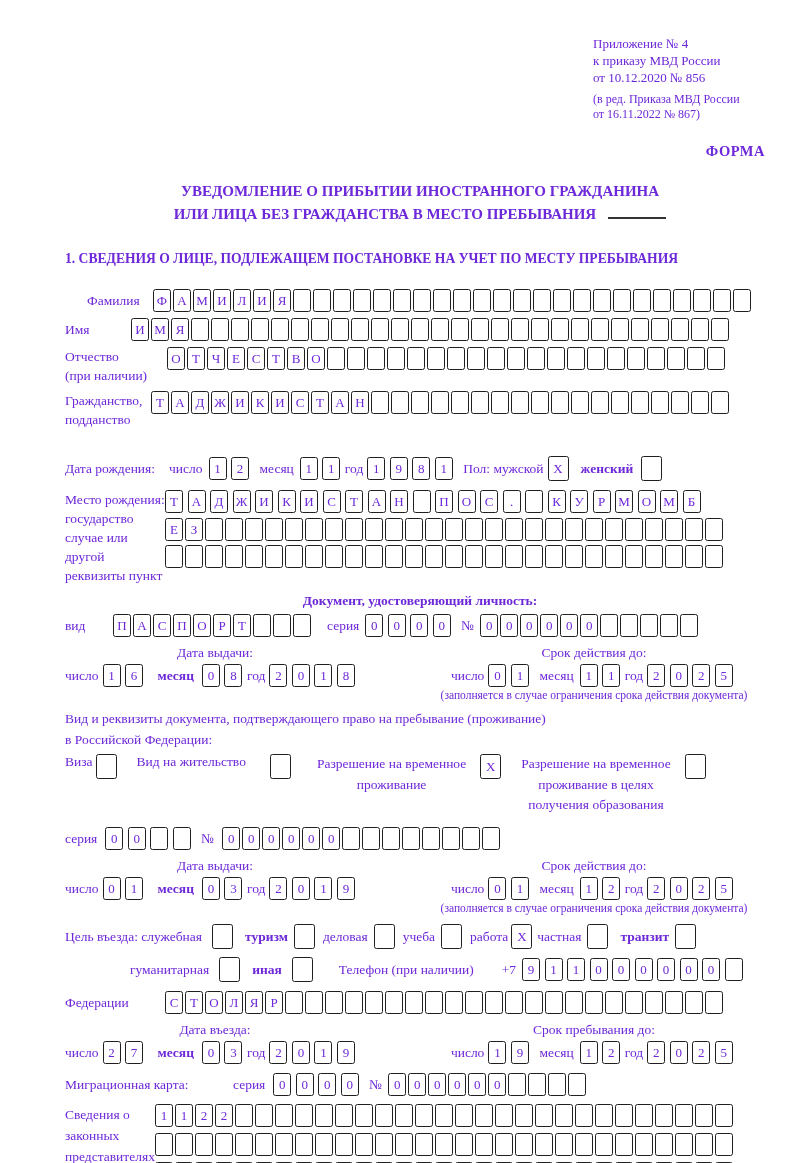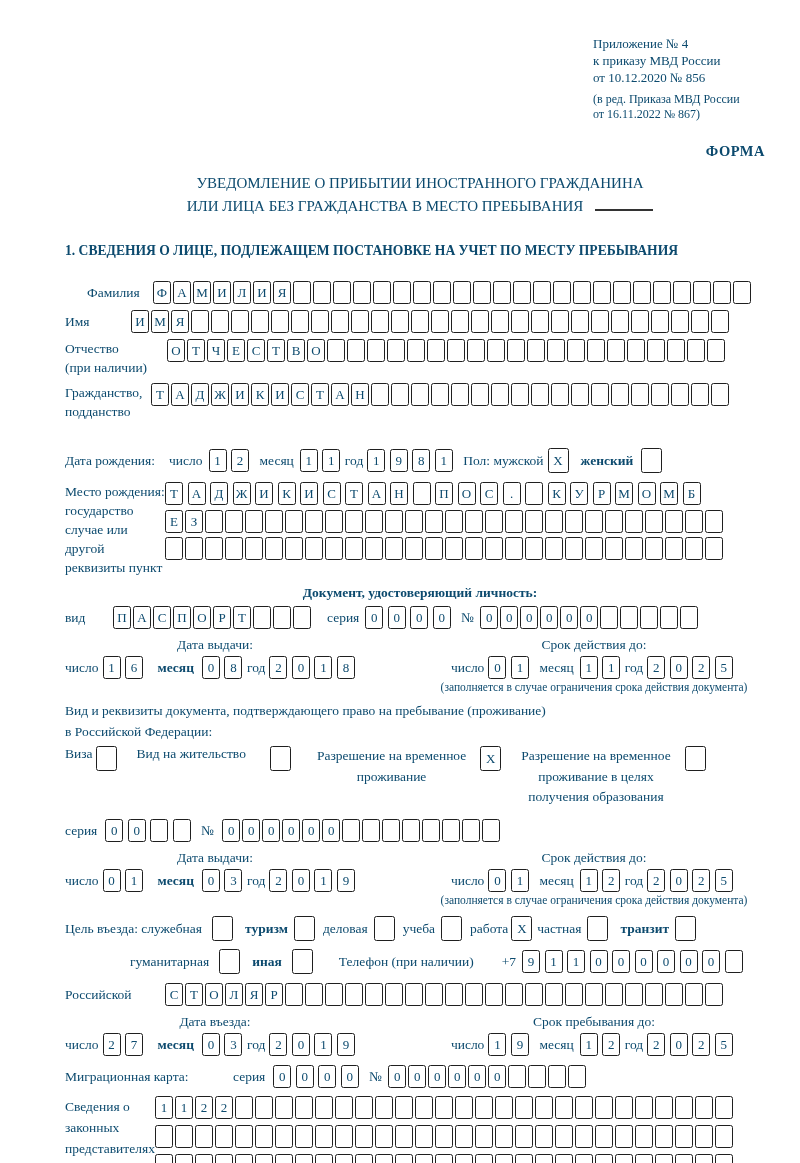--- a/index.html
+++ b/index.html
@@ -2,30 +2,30 @@
 <html><head>
 <meta charset="utf-8">
 <style>
   html,body{margin:0;padding:0;background:#ffffff;}
   .page{
     position:relative;
     width:800px;height:1163px;
     box-sizing:border-box;
     padding:36px 25px 6px 65px;
     background:#ffffff;
-    color:#0c4a6e;
+    color:#6d28d9;
     font-family:"Liberation Serif","DejaVu Serif",serif;
     font-size:13.5px;
     overflow:hidden;
   }
   .appendix{margin-left:auto;width:182px;line-height:1.3;font-size:13px;}
   .appendix .edition{font-size:12px;}
   .appendix .gap-top{margin-top:5px;}
   .forma{margin-top:20px;text-align:right;padding-right:10px;font-weight:bold;font-size:14.5px;letter-spacing:.5px;}
-  .title{margin-top:12px;text-align:center;font-weight:normal;font-size:15px;line-height:1.55;}
+  .title{margin-top:20px;text-align:center;font-weight:bold;font-size:15px;line-height:1.55;}
   .blank-line{display:inline-block;width:58px;border-bottom:2.2px solid #333;height:12px;margin-left:12px;}
   .section-heading{margin-top:25px;font-weight:bold;font-size:13.6px;}
 
   .row{display:flex;align-items:center;margin-top:6px;}
   .row-top{display:flex;align-items:flex-start;margin-top:6px;}
   .lbl{white-space:nowrap;}
   .lbl-col{line-height:19px;}
   .cells{display:inline-flex;flex-wrap:nowrap;align-items:center;}
   .cell{
     display:inline-flex;align-items:center;justify-content:center;
@@ -597,21 +597,21 @@
         <span class="cell">0</span>
         <span class="cell">0</span>
         <span class="cell">0</span>
         <span class="cell">0</span>
         <span class="cell">0</span>
         <span class="cell"></span>
       </span>
   </div>
 
   <div class="row" style="margin-top:9px;">
-    <span class="lbl w100">Российской</span>
+    <span class="lbl w100">Федерации</span>
     <span class="cells">
         <span class="cell">С</span>
         <span class="cell">Т</span>
         <span class="cell">О</span>
         <span class="cell">Л</span>
         <span class="cell">Я</span>
         <span class="cell">Р</span>
         <span class="cell"></span>
         <span class="cell"></span>
         <span class="cell"></span>

